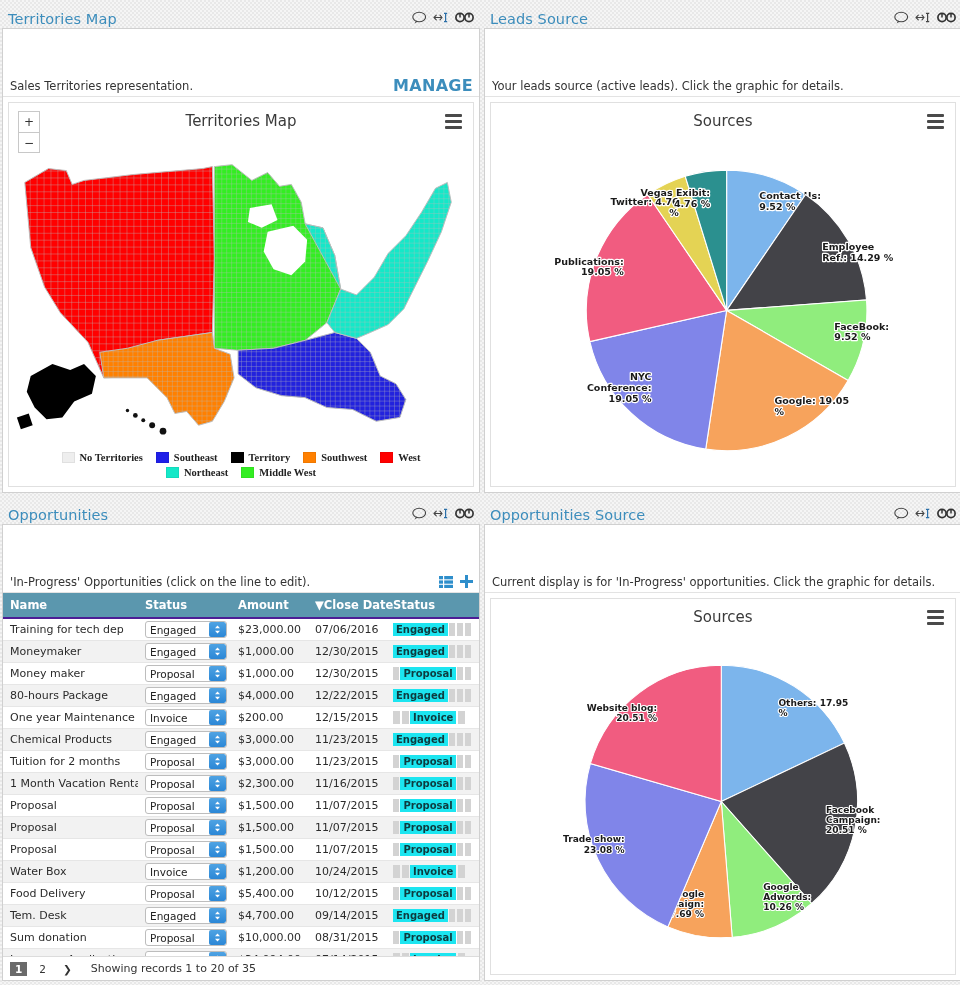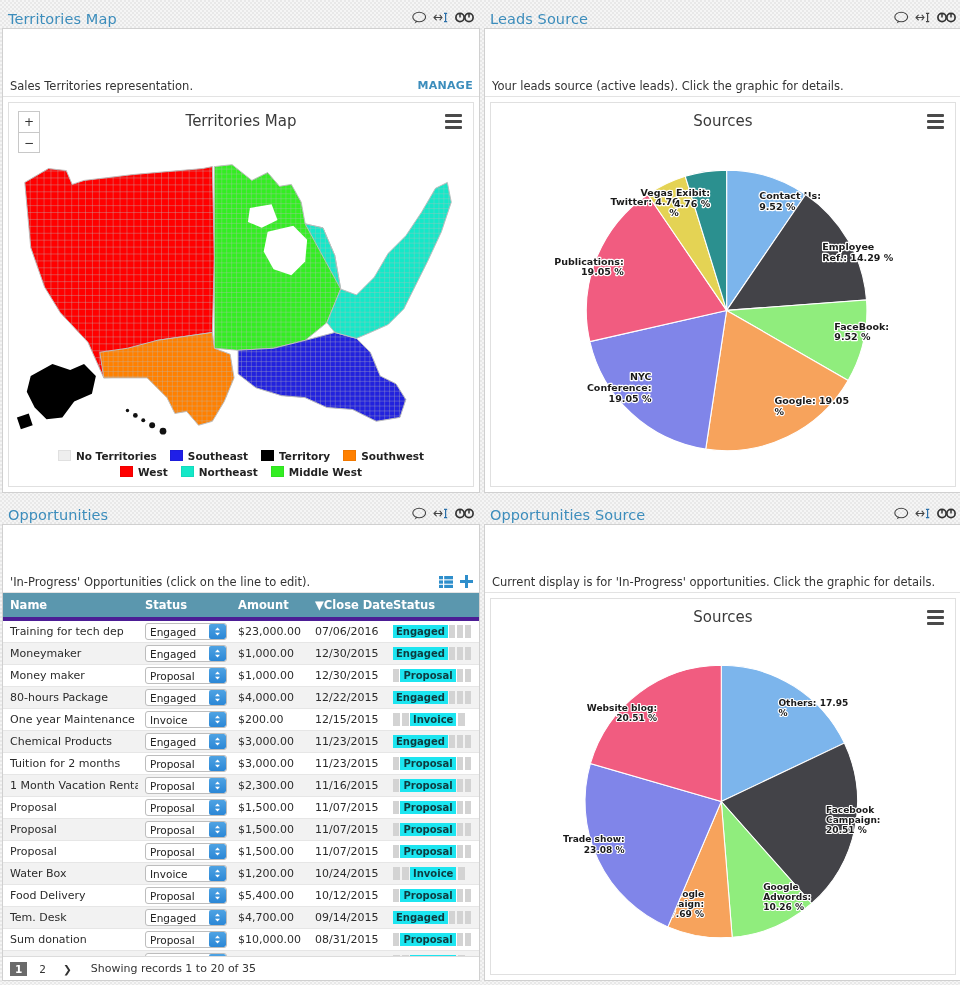--- a/index.html
+++ b/index.html
@@ -39,21 +39,21 @@
   .hicon { display: block; }
   .dashlet-body {
     flex: 1; background: #fff; border: 1px solid #d0d0d0;
     display: flex; flex-direction: column; min-height: 0;
   }
   .dashlet-sub {
     display: flex; align-items: center; justify-content: space-between;
     font-size: 11.5px; color: #333; padding: 4px 6px 4px 7px;
     border-bottom: 1px solid #e3e3e3; background: #fff; height: 22px; margin-top: 46px;
   }
-  .manage-link { color: #3c8dbc; font-size: 11px; font-weight: bold; letter-spacing: .3px; }
+  .manage-link { color: #3c8dbc; font-size: 16px; font-weight: bold; letter-spacing: .3px; }
   .sub-icons { display: flex; align-items: center; gap: 7px; }
   .chart-frame {
     flex: 1; margin: 5px; border: 1px solid #e0e0e0; background: #fff;
     position: relative; min-height: 0; overflow: hidden;
   }
   .chart-title {
     text-align: center; font-size: 15px; color: #3a3a3a; padding-top: 9px;
     font-family: "DejaVu Sans", "Liberation Sans", sans-serif; font-weight: 400;
   }
   .hamburger { position: absolute; right: 11px; top: 11px; width: 17px; }
@@ -67,38 +67,38 @@
     border: 1px solid #c8c8c8; font-size: 12px; color: #333; cursor: pointer;
     line-height: 1; padding: 0; font-family: "DejaVu Sans", sans-serif;
   }
   .map-zoom button:first-child { border-bottom: none; }
   .map-svg { position: absolute; left: 0; top: 24px; width: 100%; height: 330px; }
   .map-legend {
     position: absolute; left: 0; right: 0; bottom: 8px;
     display: flex; flex-wrap: wrap; justify-content: center;
     gap: 4px 13px; padding: 0 22px; font-size: 10.5px; font-weight: bold; color: #222;
   }
-  .legend-item { display: flex; align-items: flex-start; gap: 5px; }
+  .legend-item { display: flex; align-items: flex-end; gap: 5px; font-family: Liberation Serif, serif; }
   .legend-swatch { width: 13px; height: 11px; display: inline-block; border: 1px solid rgba(0,0,0,.06); }
 
   
   .pie-area { position: absolute; inset: 30px 0 0 0; }
   .pie-svg { width: 100%; height: 100%; display: block; }
   .pie-label {
     font-family: "DejaVu Sans", "Liberation Sans", sans-serif;
     font-size: 10.5px; font-weight: bold; fill: #1a1a1a;
     paint-order: stroke; stroke: #ffffff; stroke-width: 2.6px; stroke-linejoin: round;
   }
 
   
   .tbl-scroll { flex: 1; overflow: hidden; min-height: 0; }
   table.opp { width: 100%; border-collapse: collapse; font-size: 11px; table-layout: fixed; }
   table.opp thead th {
     background: #5b97ae; color: #fff; text-align: left; font-size: 11.5px;
-    font-weight: bold; padding: 5px 7px; border-bottom: 4px solid #4c1d95;
+    font-weight: bold; padding: 5px 7px; border-bottom: 2px solid #4c1d95;
     white-space: nowrap;
   }
   table.opp tbody td {
     padding: 2px 7px; border-bottom: 1px solid #e6e6e6; color: #2b2b2b;
     height: 20px; white-space: nowrap; overflow: hidden;
   }
   table.opp tbody tr:nth-child(odd) { background: #ffffff; }
   table.opp tbody tr:nth-child(even) { background: #f2f2f2; }
   .c-name { width: 135px; }
   .c-sel  { width: 93px; }

